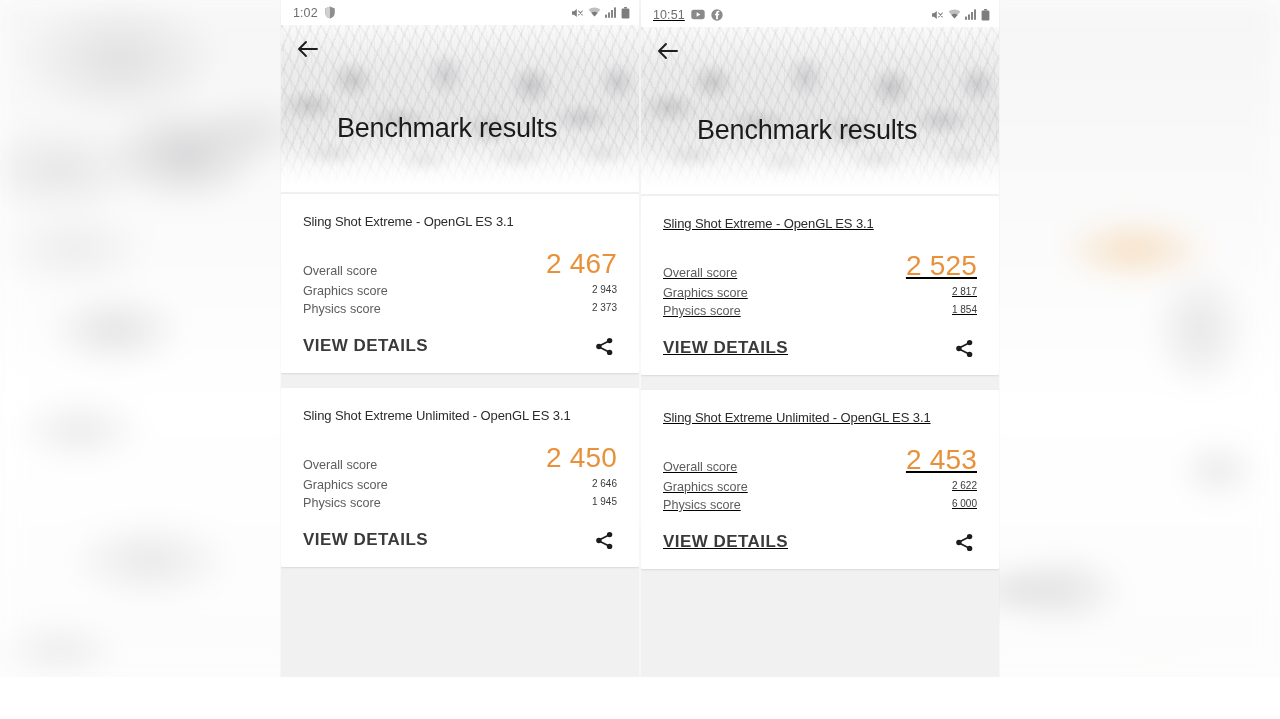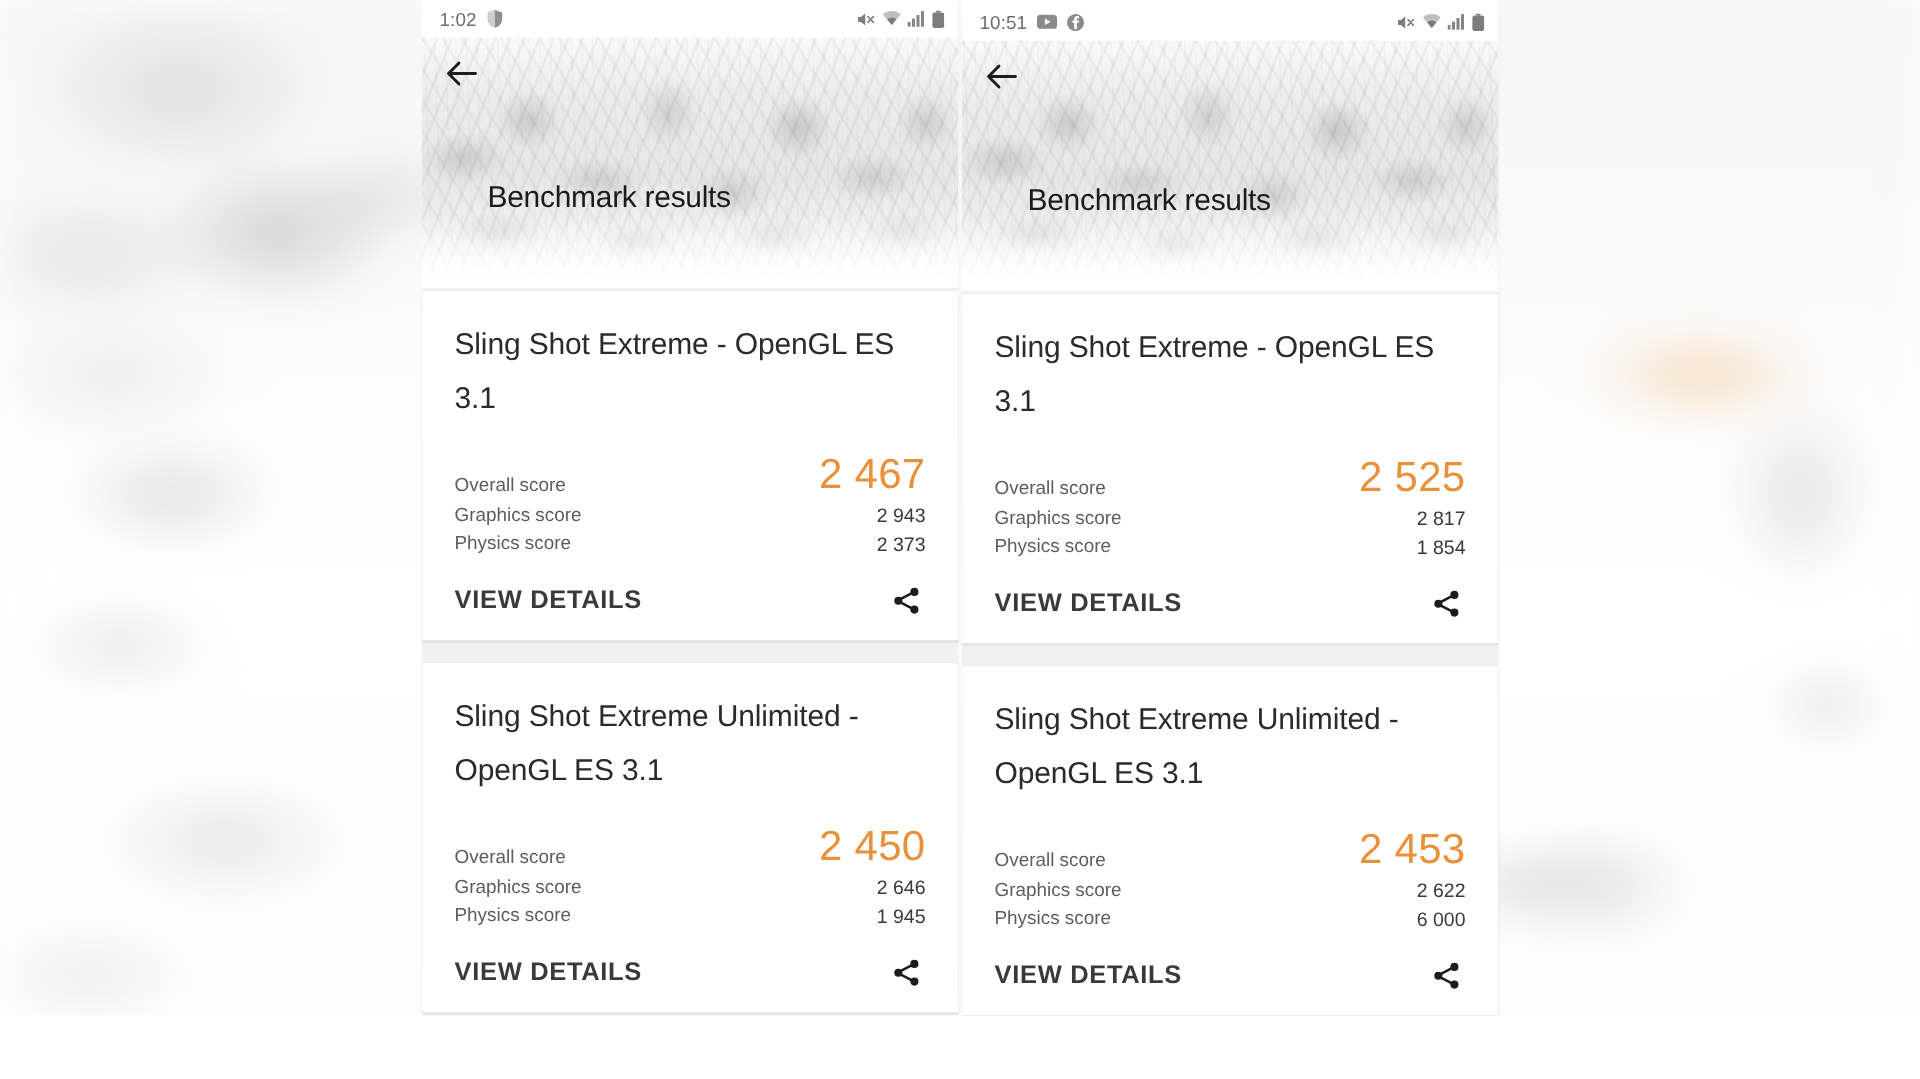--- a/index.html
+++ b/index.html
@@ -55,21 +55,21 @@
     box-shadow: 0 0 2px rgba(0,0,0,.07);
   }
   #phone-left  { left: 281px; }
   #phone-right { left: 641px; }
 
   .inner {
     position: absolute;
     left: 0; right: 0;
     top: 0;
   }
-  #phone-right .inner { top: 2px; }
+  #phone-right .inner { top: 2px; text-decoration: underline; }
 
   
   .statusbar {
     height: 25px;
     display: flex;
     align-items: center;
     padding: 0 9px 0 12px;
     background: #ffffff;
     font-size: 12.5px;
     color: #6c6c6c;
@@ -132,24 +132,24 @@
     top: 9px;
     width: 30px;
     height: 30px;
     display: flex;
     align-items: center;
     justify-content: center;
     z-index: 4;
   }
   .banner-title {
     position: absolute;
-    left: 44px;
+    left: 56px;
     bottom: 48px;
     z-index: 3;
-    font-size: 20px;
+    font-size: 27px;
     color: #1b1b1b;
     letter-spacing: -.2px;
     white-space: nowrap;
   }
 
   
   .list {
     background: #f1f1f1;
     padding-top: 2px;
     min-height: 520px;
@@ -157,41 +157,41 @@
 
   .card {
     background: #ffffff;
     margin: 0 0 15px 0;
     padding: 18px 22px 14px 22px;
     box-shadow: 0 1px 2px rgba(0,0,0,.10), 0 0 1px rgba(0,0,0,.06);
     border-radius: 1px;
   }
 
   .card-title {
-    font-size: 20px;
-    line-height: 36px;
+    font-size: 13px;
+    line-height: 20px;
     color: #2b2b2b;
     letter-spacing: -.1px;
     margin-bottom: 15px;
     max-width: 300px;
   }
 
   .row {
     display: flex;
     align-items: flex-start;
     justify-content: space-between;
     margin-bottom: 4px;
   }
   .row-overall { margin-bottom: 6px; align-items: flex-end; min-height: 31px;}
   .row-label {
     font-size: 12.6px;
     color: #5d5d5d;
   }
   .row-value {
-    font-size: 13px;
+    font-size: 10px;
     color: #3a3a3a;
   }
   .overall-value {
     font-size: 28px;
     color: #e8913a;
     letter-spacing: .2px;
     line-height: 28px;
   }
 
   .card-footer {

